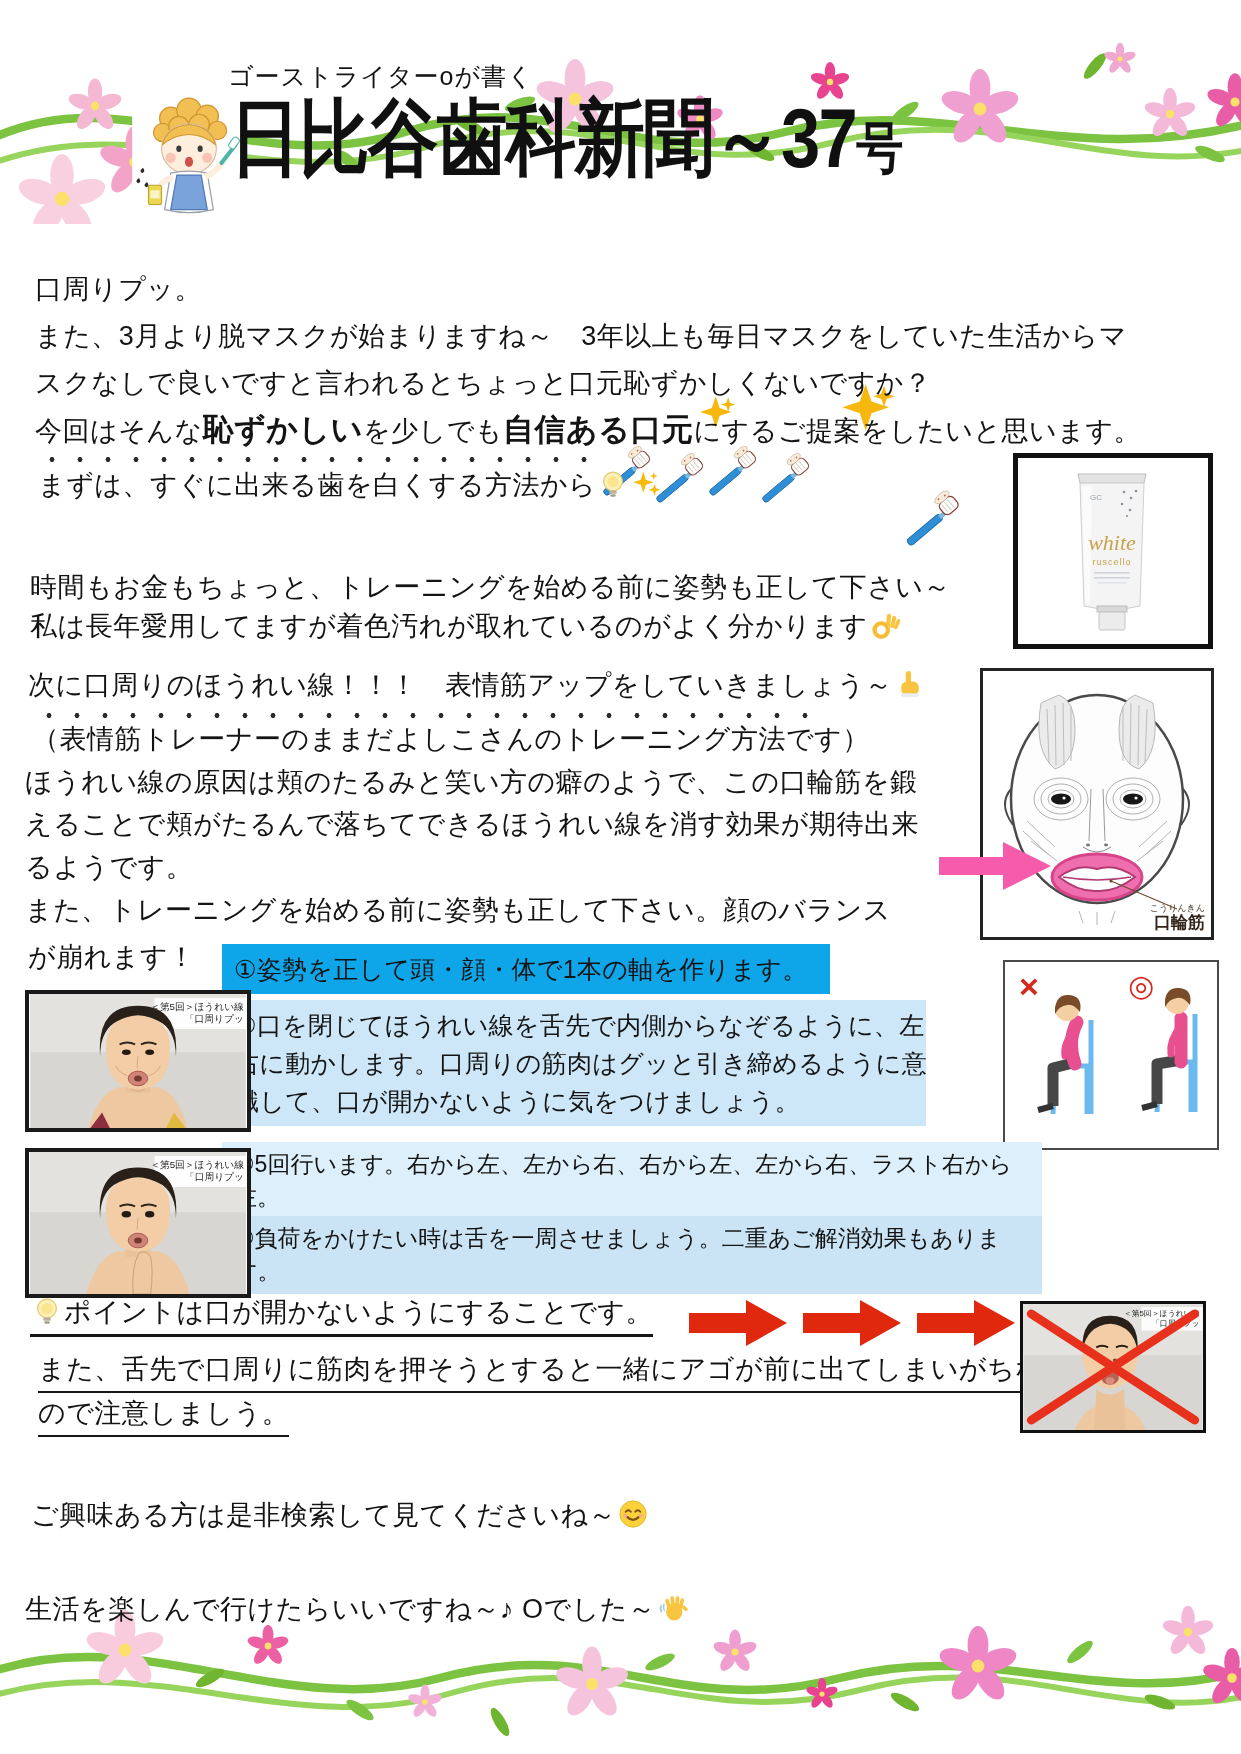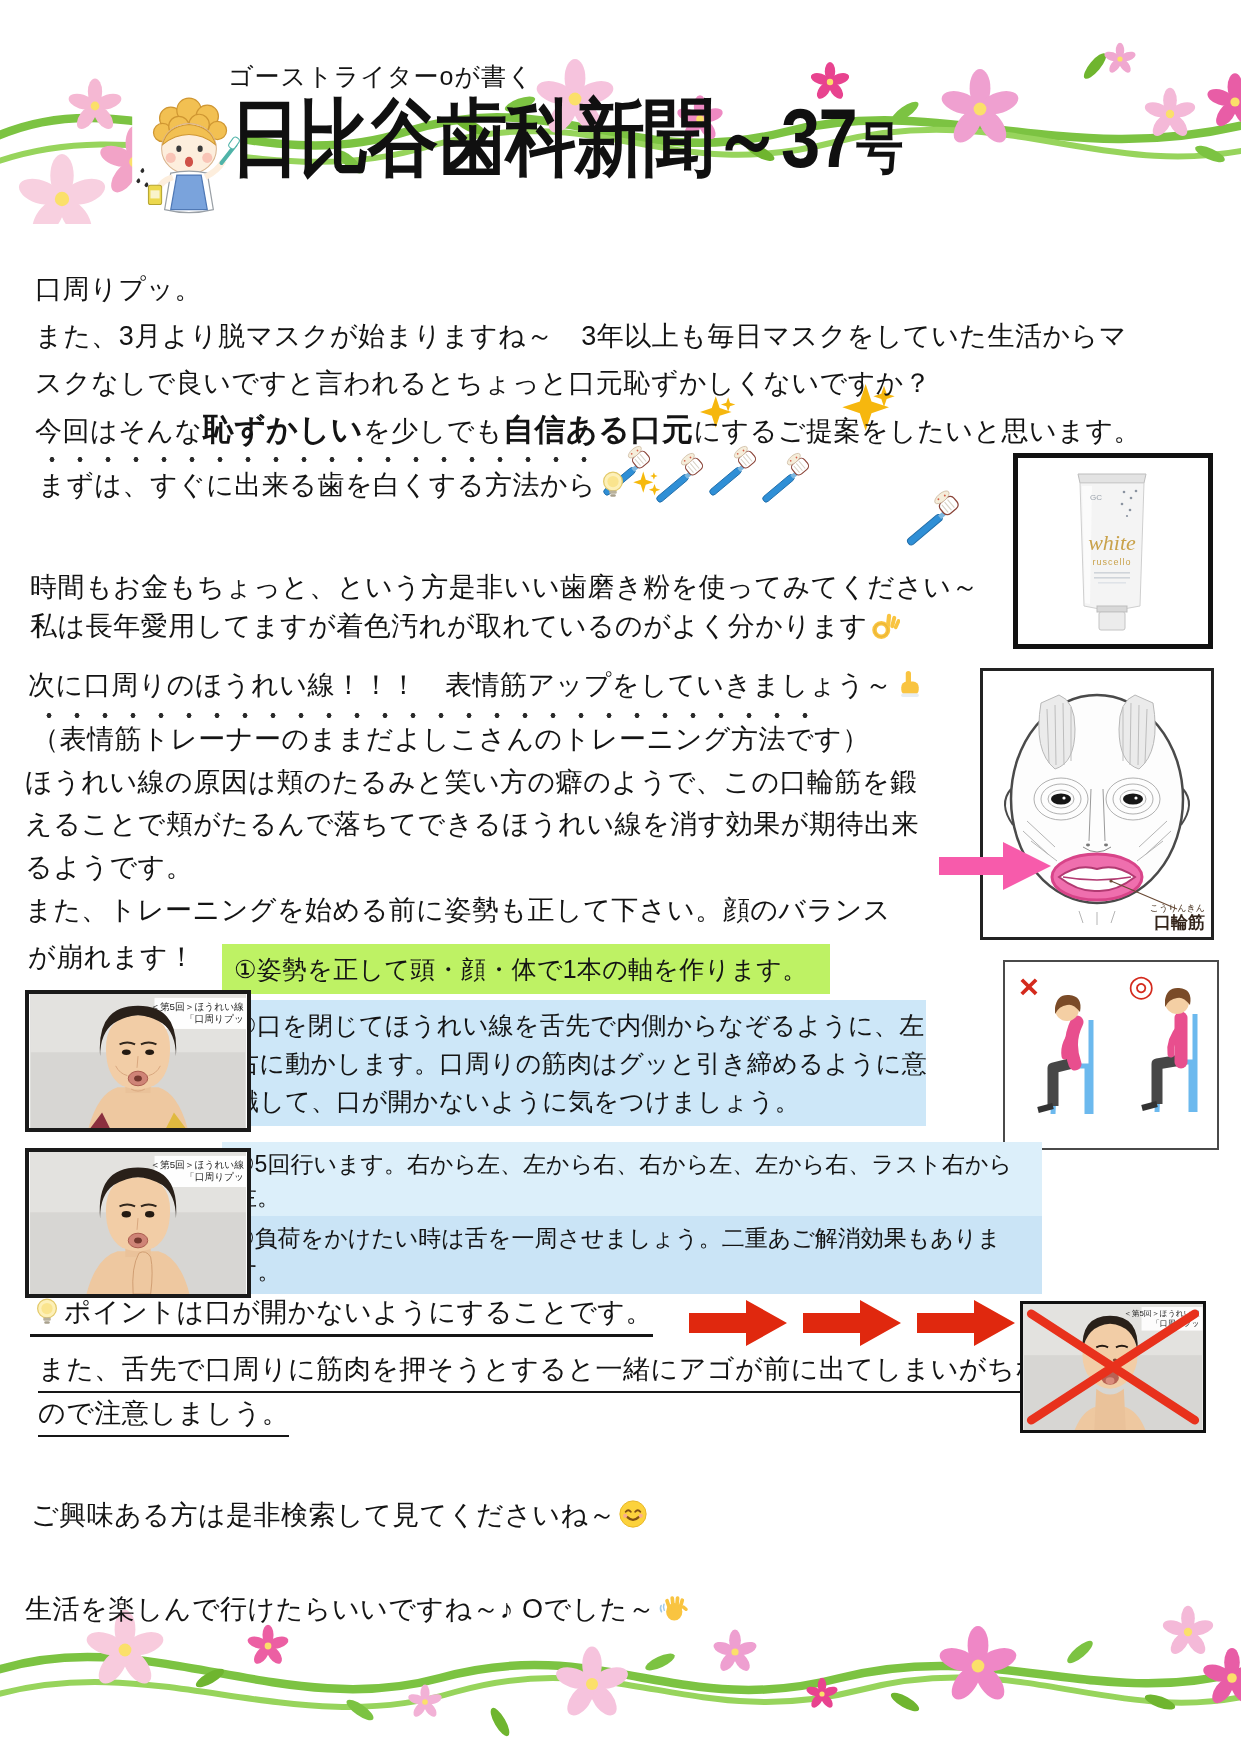--- a/index.html
+++ b/index.html
@@ -7,21 +7,21 @@
 #page{position:relative;width:1241px;height:1754px;margin:0 auto;background:#fff;overflow:hidden;
   font-family:"Liberation Sans","DejaVu Sans",sans-serif;color:#141414}
 svg{display:block}
 .tl{position:absolute;font-size:27px;line-height:1.3;white-space:nowrap;letter-spacing:.5px;z-index:5}
 .seg-b{font-weight:bold;font-size:31px}
 .underlined{border-bottom:3px solid #161616;padding-bottom:4px}
 .dots{position:absolute;height:7px;z-index:5;background-image:radial-gradient(circle,#2a2a2a 2.3px,transparent 2.7px);
   background-size:28px 7px;background-repeat:repeat-x;background-position:left center}
 .step{position:absolute;z-index:4;padding:6px 12px}
 .step .bl{font-size:25px;line-height:38px;white-space:nowrap;letter-spacing:.3px}
-#step1{left:222px;top:944px;width:608px;background:#bef264}
+#step1{left:222px;top:944px;width:608px;background:#0ea5e9}
 #step2{left:222px;top:1000px;width:704px;background:#cde7f8}
 #step3{left:222px;top:1142px;width:820px;background:#dceffa}
 #step3 .bl,#step4 .bl{font-size:23px;line-height:33px;letter-spacing:0}
 #step4{left:222px;top:1216px;width:820px;background:#cae4f6}
 .em{width:30px;height:30px;vertical-align:-5px;margin:0 2px;display:inline-block}
 #garland-top{position:absolute;left:0;top:14px;z-index:1}
 #garland-bottom{position:absolute;left:0;top:1582px;z-index:1}
 #byline{position:absolute;left:228px;top:60px;font-size:25px;letter-spacing:1px;z-index:4}
 #title{position:absolute;left:230px;top:82px;font-size:84px;font-weight:bold;color:#101010;white-space:nowrap;
   transform:scaleX(.84);transform-origin:0 0;letter-spacing:-2px;z-index:4}
@@ -181,21 +181,21 @@
   <div class="tl" id="wl1">まずは、すぐに出来る歯を白くする方法から<svg class="em" viewBox="0 0 24 24">
     <circle cx="12" cy="10" r="7.5" fill="#fdf0b8" stroke="#e3c96a"></circle>
     <circle cx="12" cy="10" r="4.5" fill="#fae48e"></circle>
     <rect x="9" y="17.2" width="6" height="2.6" rx="1" fill="#b9b19b"></rect>
     <rect x="9.8" y="20.2" width="4.4" height="2" rx="1" fill="#a8a08c"></rect>
   </svg><svg class="em" viewBox="0 0 24 24" fill="#f6b90c">
     <path d="M9 2 L11 8.5 L17 10.5 L11 12.5 L9 19 L7 12.5 L1 10.5 L7 8.5 Z"></path>
     <path d="M18 12 L19.2 15.4 L22.5 16.6 L19.2 17.8 L18 21.2 L16.8 17.8 L13.5 16.6 L16.8 15.4 Z"></path>
     <path d="M17.5 2.5 L18.3 4.7 L20.5 5.5 L18.3 6.3 L17.5 8.5 L16.7 6.3 L14.5 5.5 L16.7 4.7 Z"></path>
   </svg></div>
-  <div class="tl" id="wl2">時間もお金もちょっと、という方是非いい歯磨き粉を使ってみてください～</div>
+  <div class="tl" id="wl2">時間もお金もちょっと、トレーニングを始める前に姿勢も正して下さい～</div>
   <div class="tl" id="wl3">私は長年愛用してますが着色汚れが取れているのがよく分かります<svg class="em" viewBox="0 0 24 24">
     <g fill="#f9c440">
       <rect x="13.2" y="3" width="3.4" height="11" rx="1.7" transform="rotate(6 15 8)"></rect>
       <rect x="17" y="4.6" width="3.2" height="10" rx="1.6" transform="rotate(14 18.6 9.6)"></rect>
       <rect x="20.2" y="7" width="3" height="8.6" rx="1.5" transform="rotate(24 21.7 11.3)"></rect>
     </g>
     <circle cx="9" cy="16" r="5.4" fill="none" stroke="#f9c440" stroke-width="3.6"></circle>
     <circle cx="9" cy="16" r="5.4" fill="none" stroke="#e2a92b" stroke-width="1" opacity=".5"></circle>
   </svg></div>
 

